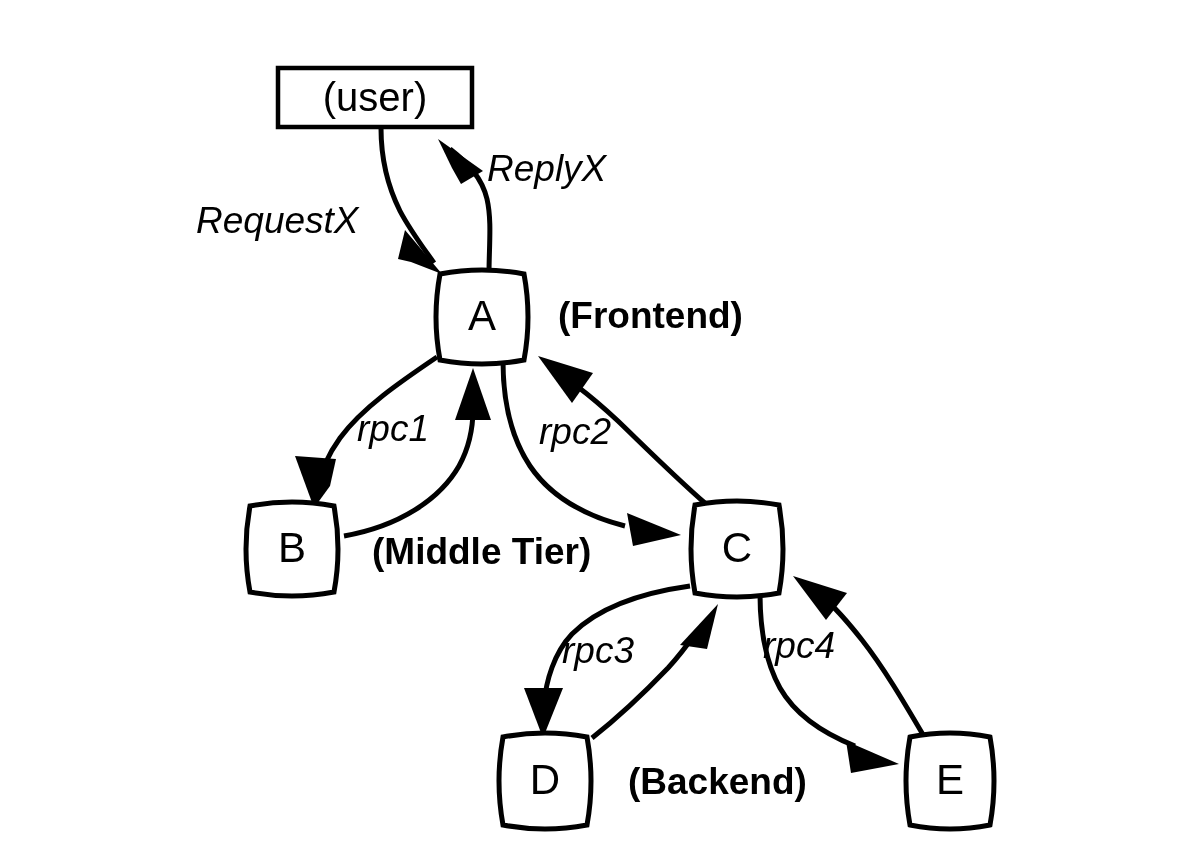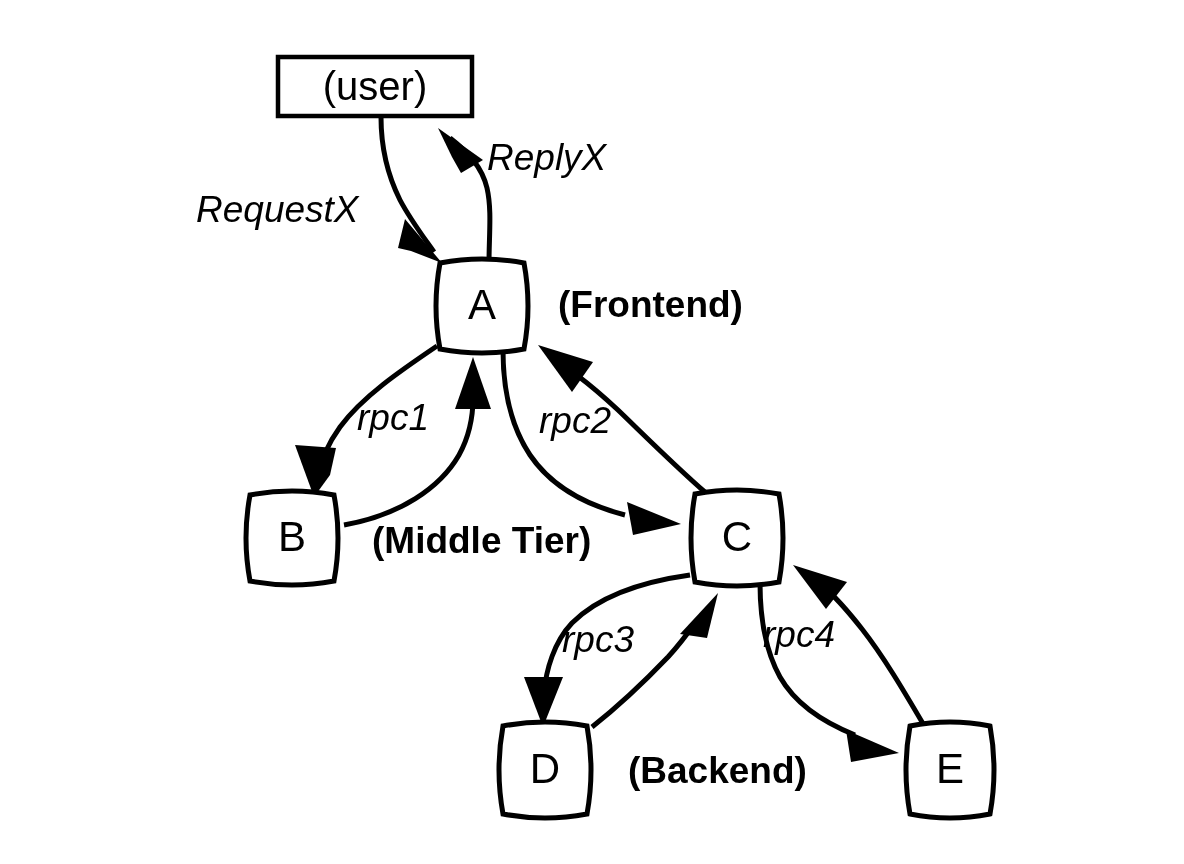--- a/index.html
+++ b/index.html
@@ -11,21 +11,21 @@
   body {
     width: 1184px;
     height: 864px;
     font-family: "Liberation Sans", sans-serif;
     overflow: hidden;
     position: relative;
   }
   #diagram-root {
     position: absolute;
     left: 0;
-    top: 5px;
+    top: 16px;
     width: 1184px;
     height: 652px;
     background: #0f766e;
   }
   svg#diagram-svg {
     display: block;
     width: 1184px;
     height: 864px;
     background: #ffffff;
   }

